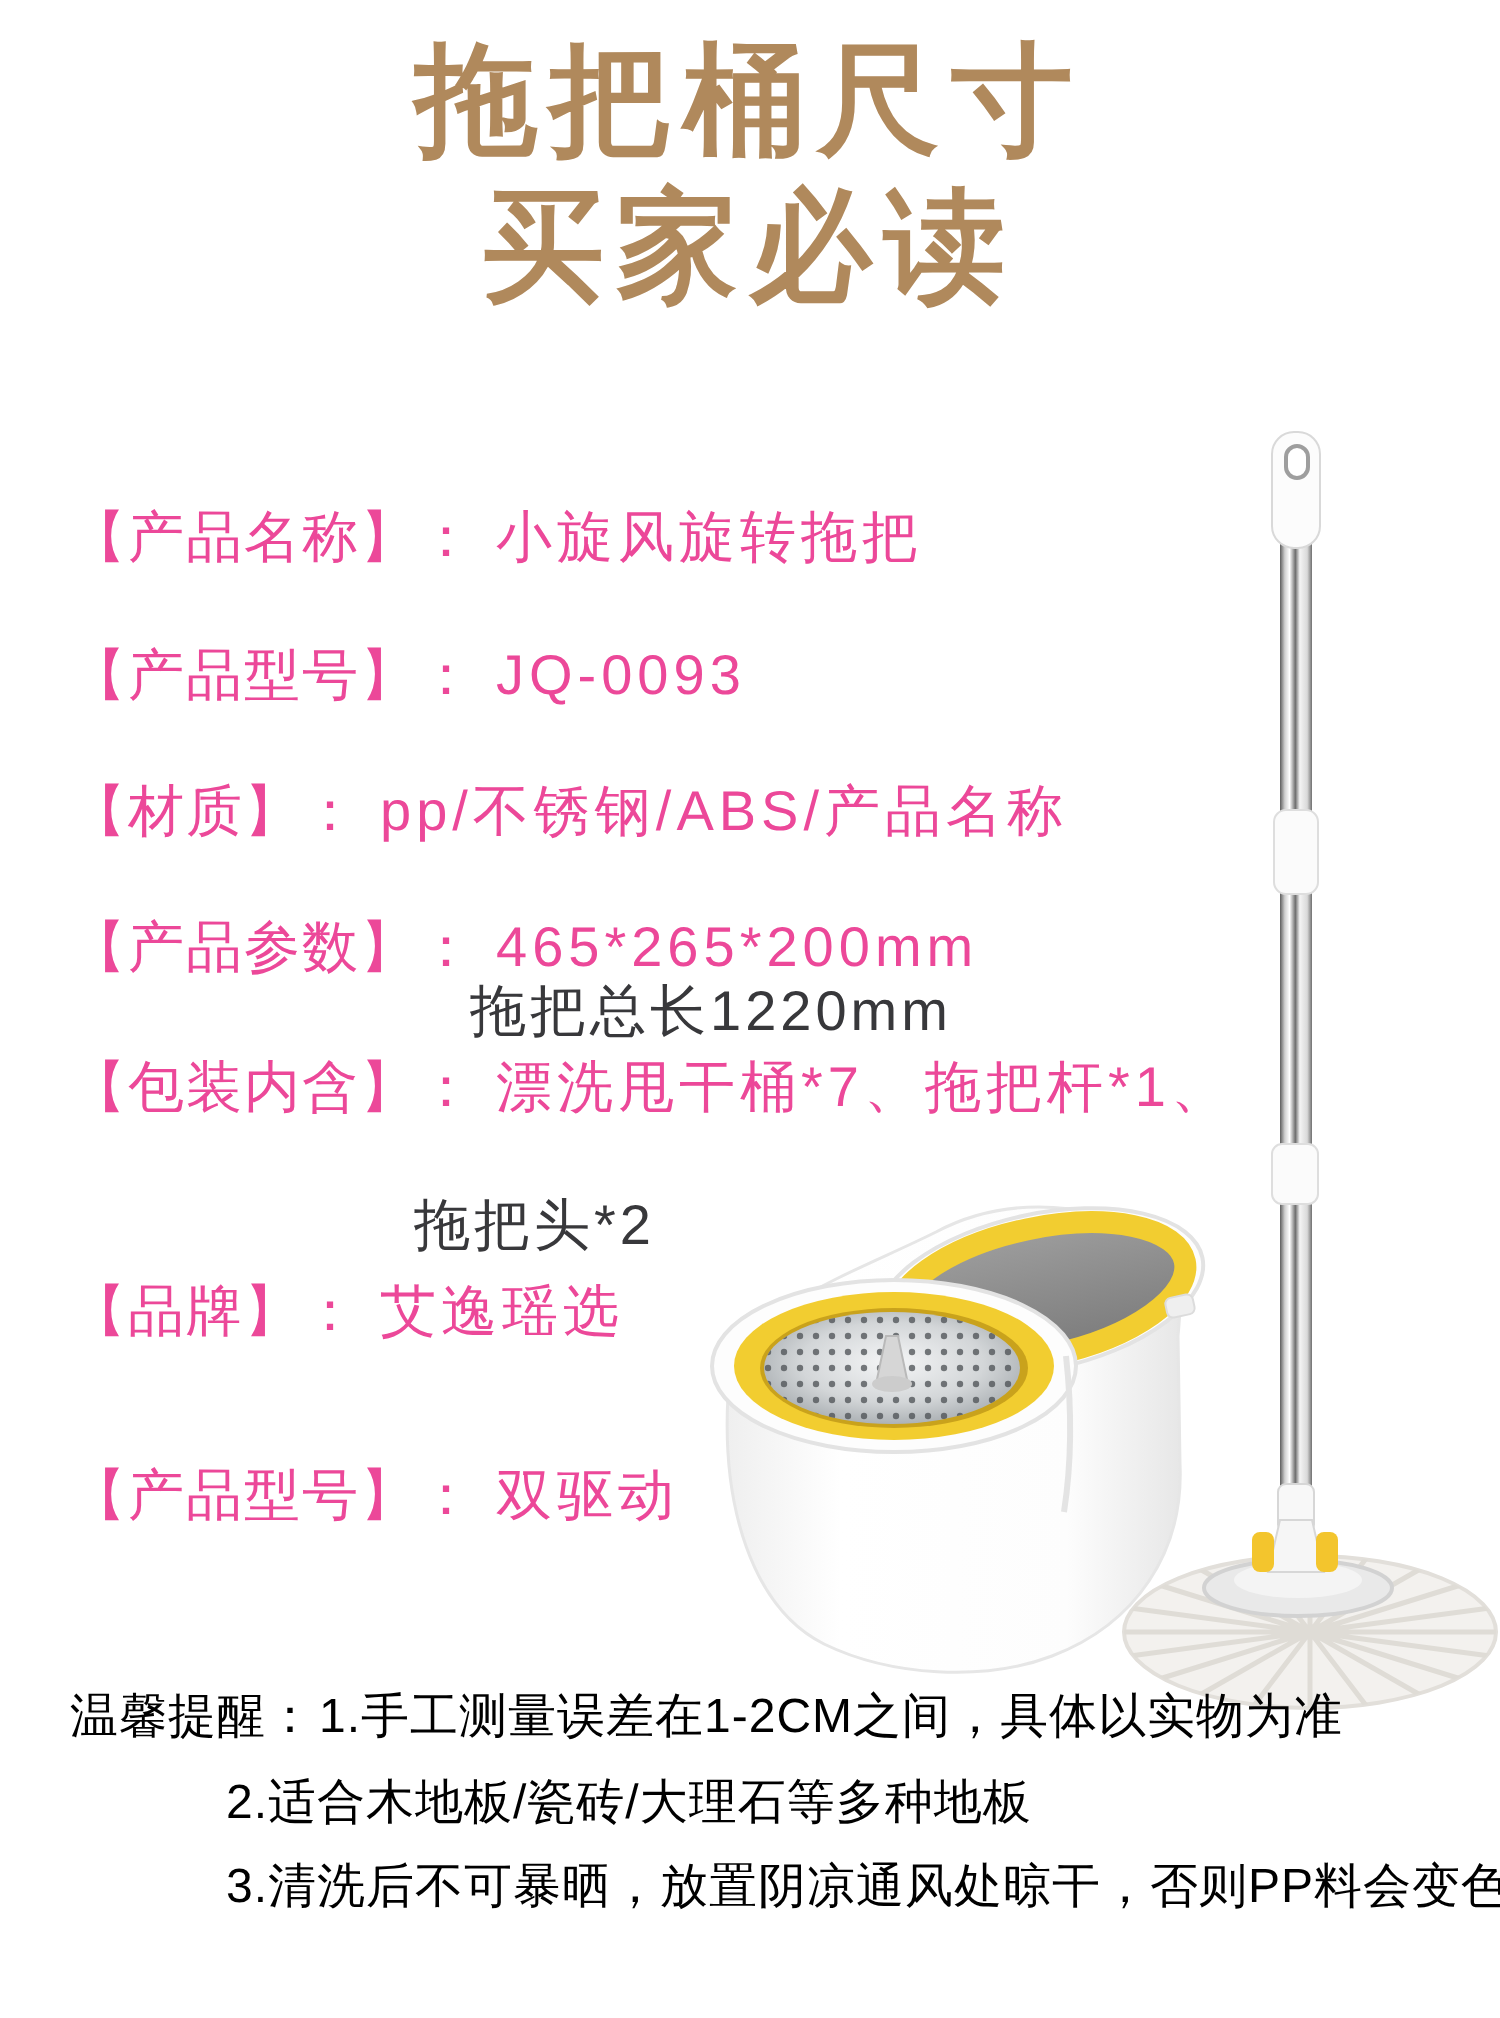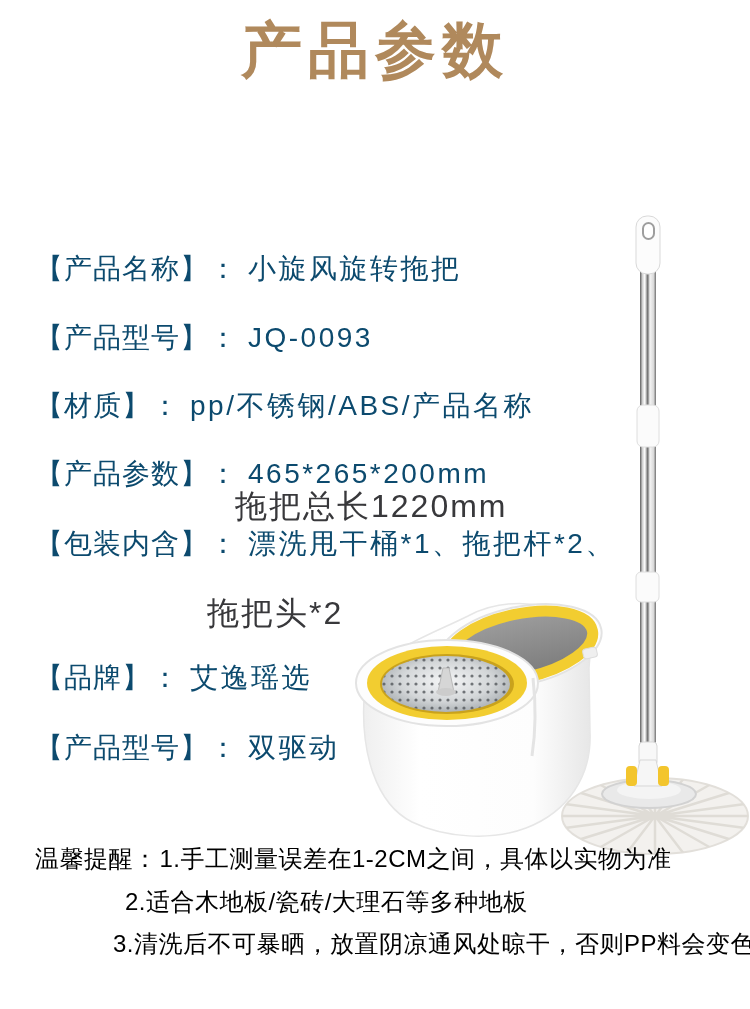--- a/index.html
+++ b/index.html
@@ -5,68 +5,69 @@
   html,body{margin:0;padding:0;background:#ffffff;}
   .page{
     position:relative;width:750px;height:1009px;background:#ffffff;
     font-family:"Liberation Sans",sans-serif;overflow:hidden;
   }
   .title{
     position:absolute;top:14px;left:0;width:750px;text-align:center;
     color:#b0895c;font-size:61px;font-weight:900;line-height:73px;letter-spacing:6px;
   }
   .spec-row{
-    position:absolute;left:35px;font-size:28px;line-height:32px;color:#0c4a6e;
+    position:absolute;left:35px;font-size:28px;line-height:32px;color:#ec4899;
     white-space:nowrap;letter-spacing:1px;
   }
   .spec-label{margin-right:10px;font-weight:500;}
   .spec-value{letter-spacing:2.5px;}
   .spec-sub{
-    position:absolute;font-size:32px;line-height:32px;color:#38383b;
+    position:absolute;font-size:28px;line-height:32px;color:#38383b;
     white-space:nowrap;letter-spacing:2px;
   }
   .tip-line{
     position:absolute;font-size:24px;line-height:28px;color:#000000;
     white-space:nowrap;letter-spacing:0.5px;
   }
   .tips-heading{margin-right:2px;}
   .art{position:absolute;left:340px;top:200px;}
 </style>
 </head>
 <body>
 
 <div class="page">
 
   <div class="title">
-    <div>产品参数</div>
+    <div>拖把桶尺寸</div>
+    <div>买家必读</div>
   </div>
 
   <div class="spec-row" style="top:253px">
     <span class="spec-label">【产品名称】：</span><span class="spec-value">小旋风旋转拖把</span>
   </div>
 
   <div class="spec-row" style="top:322px">
     <span class="spec-label">【产品型号】：</span><span class="spec-value">JQ-0093</span>
   </div>
 
   <div class="spec-row" style="top:390px">
     <span class="spec-label">【材质】：</span><span class="spec-value">pp/不锈钢/ABS/产品名称</span>
   </div>
 
   <div class="spec-row" style="top:458px">
     <span class="spec-label">【产品参数】：</span><span class="spec-value">465*265*200mm</span>
   </div>
   <div class="spec-sub" style="top:490px;left:235px">拖把总长1220mm</div>
 
   <div class="spec-row" style="top:528px">
-    <span class="spec-label">【包装内含】：</span><span class="spec-value">漂洗甩干桶*1、拖把杆*2、</span>
+    <span class="spec-label">【包装内含】：</span><span class="spec-value">漂洗甩干桶*7、拖把杆*1、</span>
   </div>
   <div class="spec-sub" style="top:597px;left:207px">拖把头*2</div>
 
-  <div class="spec-row" style="top:662px">
+  <div class="spec-row" style="top:640px">
     <span class="spec-label">【品牌】：</span><span class="spec-value">艾逸瑶选</span>
   </div>
 
   <div class="spec-row" style="top:732px">
     <span class="spec-label">【产品型号】：</span><span class="spec-value">双驱动</span>
   </div>
 
   <svg class="art" width="410" height="660" viewBox="0 0 410 660">
     <defs>
       <linearGradient id="steel" x1="0" y1="0" x2="1" y2="0">
@@ -142,16 +143,16 @@
       <rect x="299" y="542" width="18" height="24" rx="4" fill="#f8f8f8" stroke="#d7d7d7"></rect>
       <path d="M 300 560 L 316 560 L 322 586 L 294 586 Z" fill="#f6f6f6" stroke="#d7d7d7"></path>
       <rect x="286" y="566" width="11" height="20" rx="4" fill="#f3c52d"></rect>
       <rect x="318" y="566" width="11" height="20" rx="4" fill="#f3c52d"></rect>
     </g>
   </svg>
 
   <div class="tip-line" style="top:845px;left:35px">
     <span class="tips-heading">温馨提醒：</span><span>1.手工测量误差在1-2CM之间，具体以实物为准</span>
   </div>
-  <div class="tip-line" style="top:888px;left:125px">2.适合木地板/瓷砖/大理石等多种地板</div>
+  <div class="tip-line" style="top:888px;left:113px">2.适合木地板/瓷砖/大理石等多种地板</div>
   <div class="tip-line" style="top:930px;left:113px">3.清洗后不可暴晒，放置阴凉通风处晾干，否则PP料会变色老化</div>
 
 </div>
 
 </body></html>

